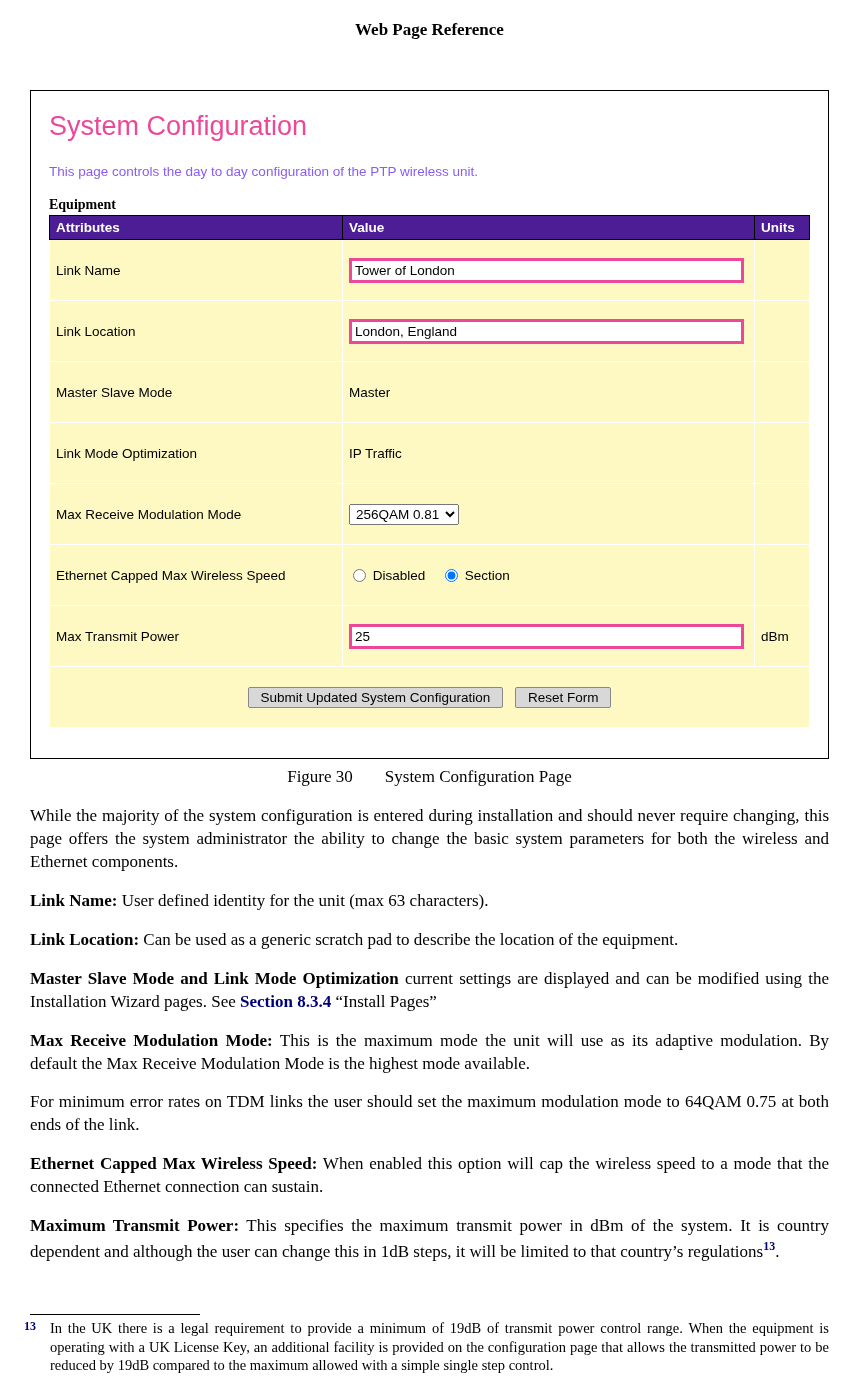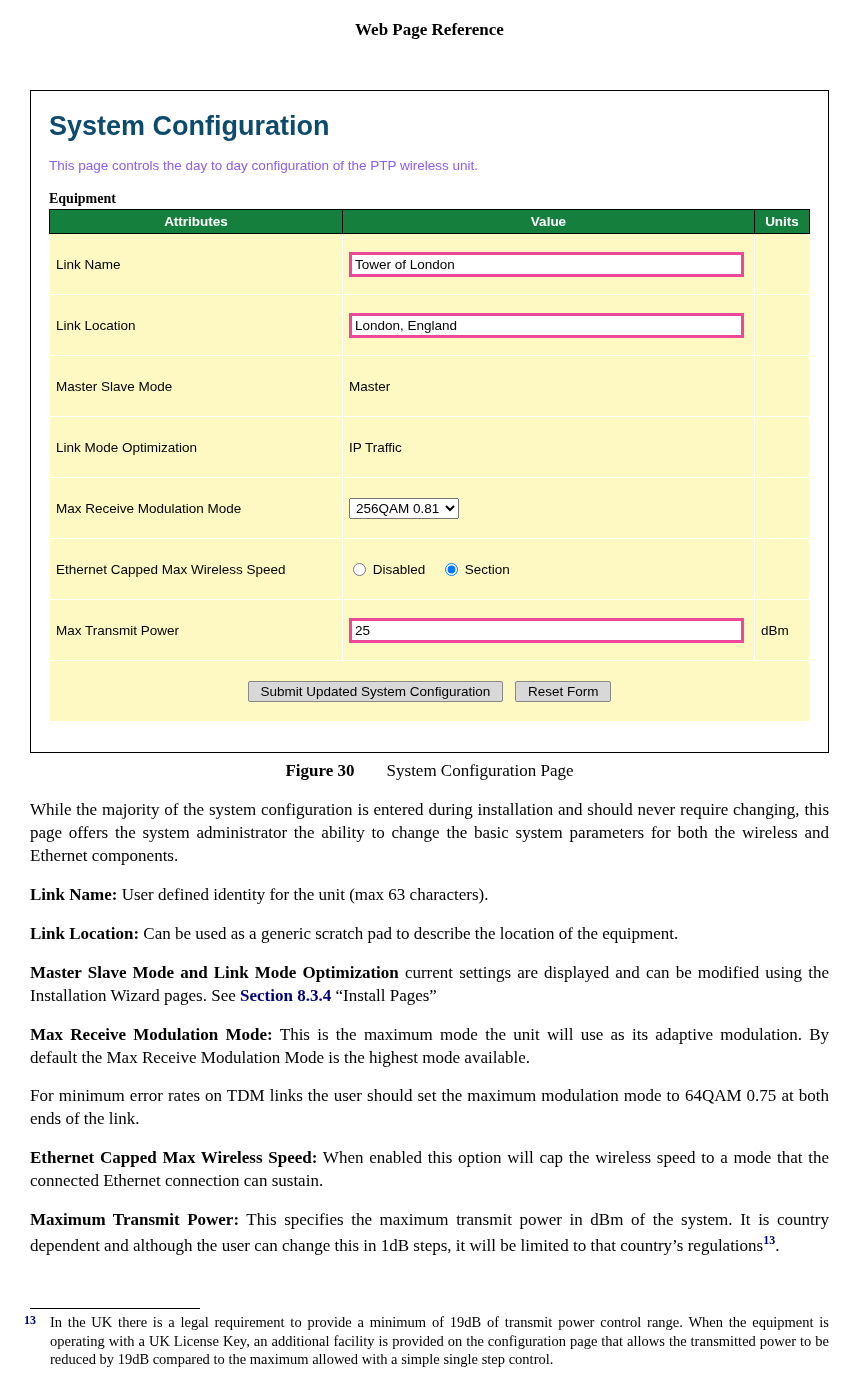--- a/index.html
+++ b/index.html
@@ -19,47 +19,47 @@
     font-weight: bold;
   }
   .figure-frame {
     border: 1.5px solid #000;
     padding: 18px 18px 30px 18px;
     margin: 0 0 8px 0;
     background: #fff;
   }
   .sc-title {
     font-family: Arial, Helvetica, sans-serif;
-    font-weight: bold;
+    font-weight: normal;
     font-size: 27px;
-    color: #0c4a6e;
-    margin: 2px 0 16px 0;
+    color: #ec4899;
+    margin: 2px 0 22px 0;
   }
   .sc-desc {
     font-family: Arial, Helvetica, sans-serif;
     font-size: 13.5px;
     color: #8b5cf6;
     margin-bottom: 18px;
   }
   .sc-equipment {
     font-family: Liberation Serif, serif;
     font-weight: bold;
     font-size: 14px;
     margin-bottom: 2px;
   }
   table.cfg {
     border-collapse: collapse;
     width: 100%;
     font-family: Arial, Helvetica, sans-serif;
     font-size: 13.5px;
   }
   table.cfg th {
-    background: #15803d;
+    background: #4c1d95;
     color: #fff;
-    text-align: center;
+    text-align: left;
     padding: 4px 6px;
     font-weight: bold;
     border: 1px solid #000;
   }
   table.cfg td {
     background: #fef9c3;
     padding: 16px 6px;
     border: 1px solid #fff;
     vertical-align: middle;
     height: 28px;
@@ -98,21 +98,21 @@
     margin: 0 4px;
     background: #d8d8d8;
     border: 1px solid #888;
     border-radius: 2px;
   }
   .figure-caption {
     text-align: center;
     font-size: 17px;
     margin: 6px 0 18px 0;
   }
-  .figure-caption .figlabel { font-weight: bold; margin-right: 32px; }
+  .figure-caption .figlabel { font-weight: normal; margin-right: 32px; }
   p.body {
     margin: 0 0 16px 0;
     text-align: justify;
     line-height: 1.35;
   }
   p.body .term { font-weight: bold; }
   p.body .xref { color: #00007a; font-weight: bold; }
   .footnote-rule {
     width: 170px;
     height: 0;

